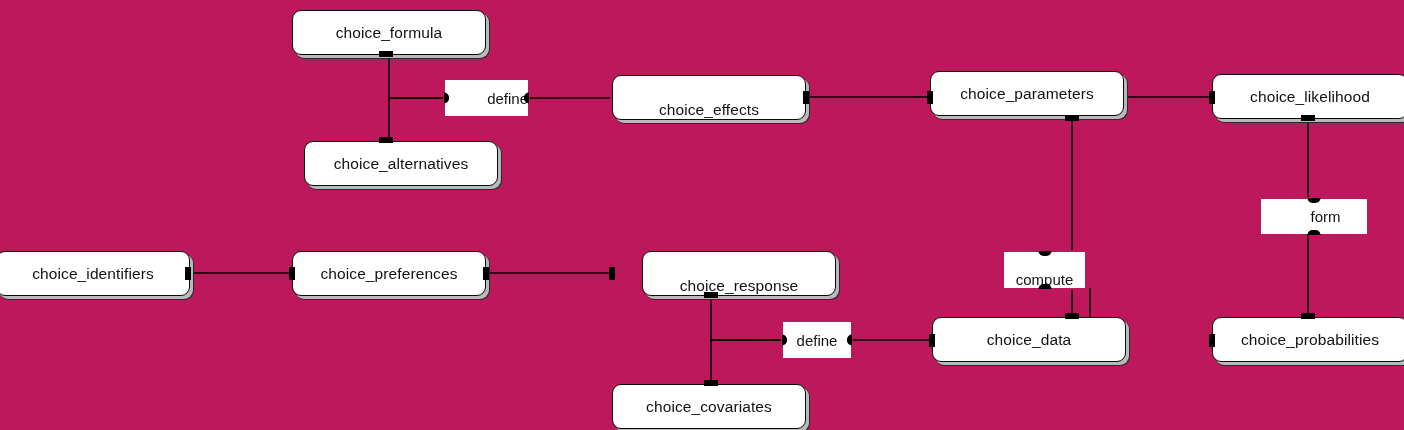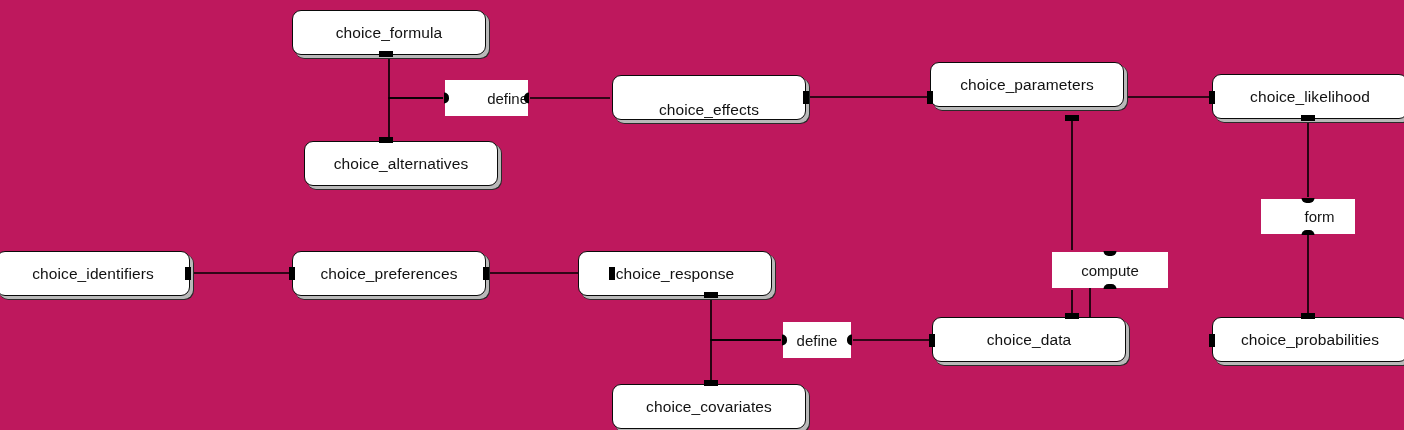--- a/index.html
+++ b/index.html
@@ -127,60 +127,60 @@
       <div class="nub" style="left: 1301px; top: 313px; width: 14px; height: 6px;"></div>
       <div class="nub" style="left: 1209px; top: 334px; width: 6px; height: 13px;"></div>
     </div>
   <div id="node-layer">
       <div class="node" style="left: 292px; top: 10px; width: 194px; height: 45px;">
         <span class="node-label">choice_formula</span>
       </div>
       <div class="node" style="left: 612px; top: 75px; width: 194px; height: 45px; align-items: flex-end;">
         <span class="node-label">choice_effects</span>
       </div>
-      <div class="node" style="left: 930px; top: 62px; width: 194px; height: 45px;">
+      <div class="node" style="left: 930px; top: 71px; width: 194px; height: 45px;">
         <span class="node-label">choice_parameters</span>
       </div>
       <div class="node" style="left: 1212px; top: 74px; width: 196px; height: 45px;">
         <span class="node-label">choice_likelihood</span>
       </div>
       <div class="node" style="left: 304px; top: 141px; width: 194px; height: 45px; text-align: right;">
         <span class="node-label">choice_alternatives</span>
       </div>
       <div class="node" style="left: -4px; top: 251px; width: 194px; height: 45px;">
         <span class="node-label">choice_identifiers</span>
       </div>
       <div class="node" style="left: 292px; top: 251px; width: 194px; height: 45px;">
         <span class="node-label">choice_preferences</span>
       </div>
-      <div class="node" style="left: 578px; top: 251px; width: 194px; height: 45px;">
+      <div class="node" style="left: 642px; top: 251px; width: 194px; height: 45px; align-items: flex-end;">
         <span class="node-label">choice_response</span>
       </div>
       <div class="node" style="left: 932px; top: 317px; width: 194px; height: 45px; align-items: center;">
         <span class="node-label">choice_data</span>
       </div>
       <div class="node" style="left: 1212px; top: 317px; width: 196px; height: 45px;">
         <span class="node-label">choice_probabilities</span>
       </div>
       <div class="node" style="left: 612px; top: 384px; width: 194px; height: 45px;">
         <span class="node-label">choice_covariates</span>
       </div>
     </div>
   <div id="edge-label-layer">
       <div class="edge-label" style="left: 445px; top: 80px; width: 83px; height: 36px; justify-content: flex-end;">
         <span class="notch left"></span>
         <span class="notch right"></span>
         <span>define</span>
       </div>
-      <div class="edge-label" style="left: 1261px; top: 199px; width: 94px; height: 35px; padding-left: 23px;">
+      <div class="edge-label" style="left: 1261px; top: 199px; width: 106px; height: 35px; padding-left: 23px;">
         <span class="notch top"></span>
         <span class="notch bottom"></span>
         <span>form</span>
       </div>
-      <div class="edge-label" style="left: 1052px; top: 252px; width: 116px; height: 36px;">
+      <div class="edge-label" style="left: 1004px; top: 252px; width: 81px; height: 36px; align-items: flex-end;">
         <span class="notch top"></span>
         <span class="notch bottom"></span>
         <span>compute</span>
       </div>
       <div class="edge-label" style="left: 783px; top: 322px; width: 68px; height: 36px;">
         <span class="notch left"></span>
         <span class="notch right"></span>
         <span>define</span>
       </div>
     </div>

